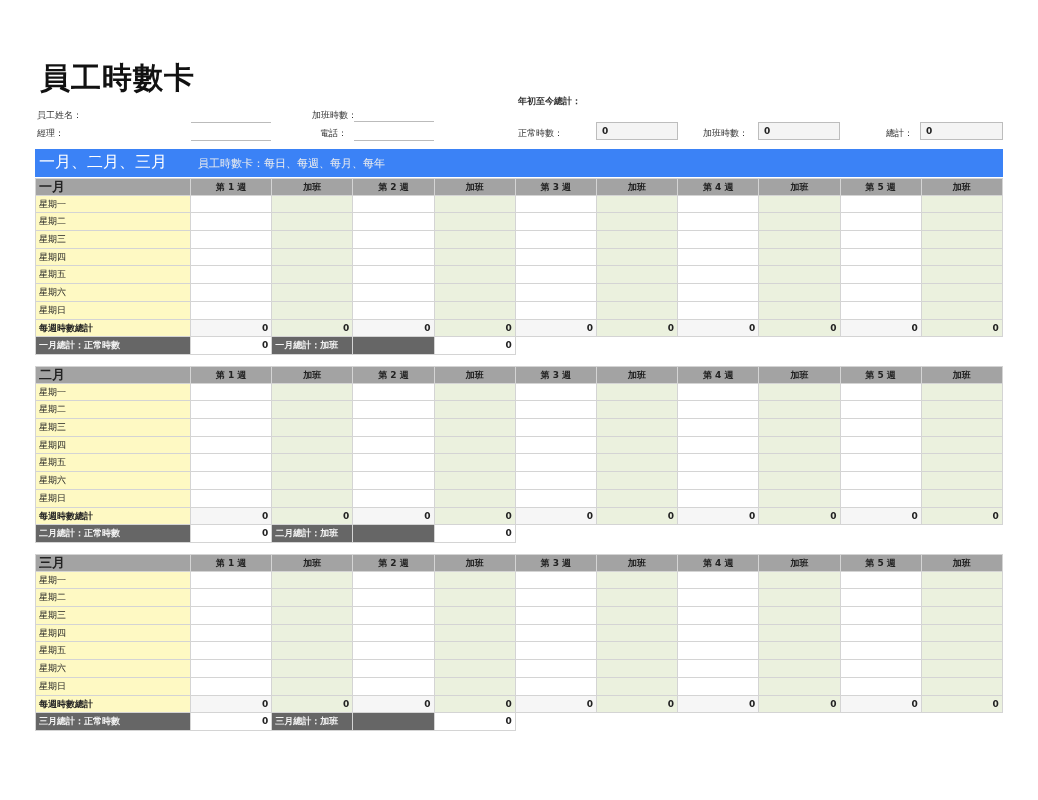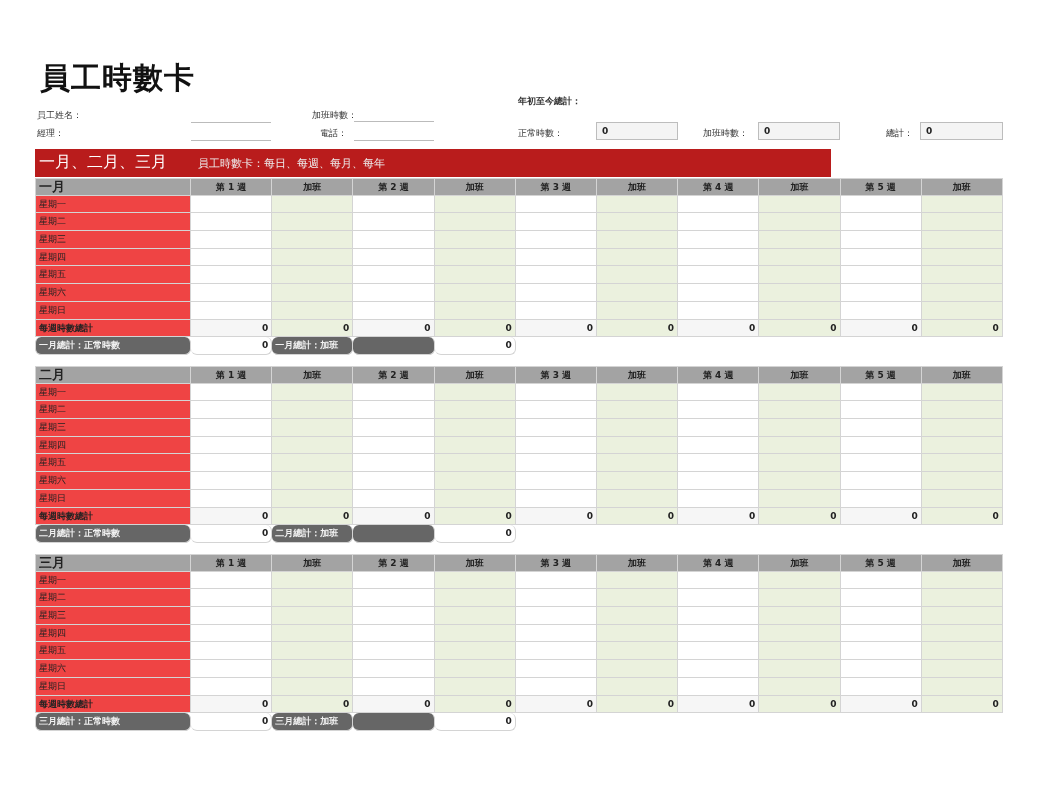--- a/index.html
+++ b/index.html
@@ -5,38 +5,38 @@
   * { box-sizing: border-box; margin: 0; padding: 0; }
   html, body { width: 1038px; height: 800px; background: #ffffff; overflow: hidden; }
   body { font-family: "DejaVu Sans", sans-serif; color: #222; position: relative; }
 
   .title { position: absolute; left: 40px; top: 58px; font-size: 30px; font-weight: bold; color: #111; letter-spacing: 1px; }
 
   .info { position: absolute; font-size: 9px; color: #333; }
   .uline { position: absolute; height: 1px; background: #bbb; }
   .box { position: absolute; height: 18px; border: 1px solid #bdbdbd; background: #f4f4f4; font-size: 9px; font-weight: bold; padding-left: 5px; line-height: 16px; color: #222; }
 
-  .banner { position: absolute; left: 35px; top: 149px; width: 796px; height: 28px; background: #b91c1c; color: #fff; }
+  .banner { position: absolute; left: 35px; top: 149px; width: 968px; height: 28px; background: #3b82f6; color: #fff; }
   .banner .big { position: absolute; left: 4px; top: 3px; font-size: 16px; }
   .banner .small { position: absolute; left: 163px; top: 7px; font-size: 11px; color: #eee; }
 
   .month { position: absolute; left: 35px; width: 968px; }
   .row { display: flex; height: 17.7px; }
   .cell { border: 1px solid #d4d4d4; border-left: none; border-top: none; font-size: 9px; line-height: 16px; overflow: hidden; white-space: nowrap; }
   .cell:first-child { border-left: 1px solid #d4d4d4; }
-  .lbl { width: 156px; background: #ef4444; padding-left: 3px; color: #222; }
+  .lbl { width: 156px; background: #fef9c3; padding-left: 3px; color: #222; }
   .c { width: 81.2px; }
   .w { background: #ffffff; }
   .g { background: #ebf1de; }
   .hdr .cell { background: #a3a3a3; font-weight: bold; text-align: center; }
   .hdr .lbl { text-align: left; font-size: 13px; line-height: 16px; padding-left: 3px; }
   .tot .cell { text-align: right; padding-right: 3px; font-weight: bold; }
   .tot .lbl { text-align: left; font-weight: bold; }
   .tot .w { background: #f6f6f6; }
-  .mt .cell { padding-right: 3px; border-radius: 6px; }
+  .mt .cell { padding-right: 3px; }
   .dark { background: #666666 !important; color: #f2f2f2; text-align: left !important; font-weight: bold; padding-left: 3px; }
   .num { text-align: right; font-weight: bold; background: #fff; }
   .hdr .first { border-top: 1px solid #d4d4d4; }
 </style>
 </head>
 <body>
 
 <div class="title">員工時數卡</div>
 
 <div class="info" style="left:37px;top:109px;">員工姓名：</div>

